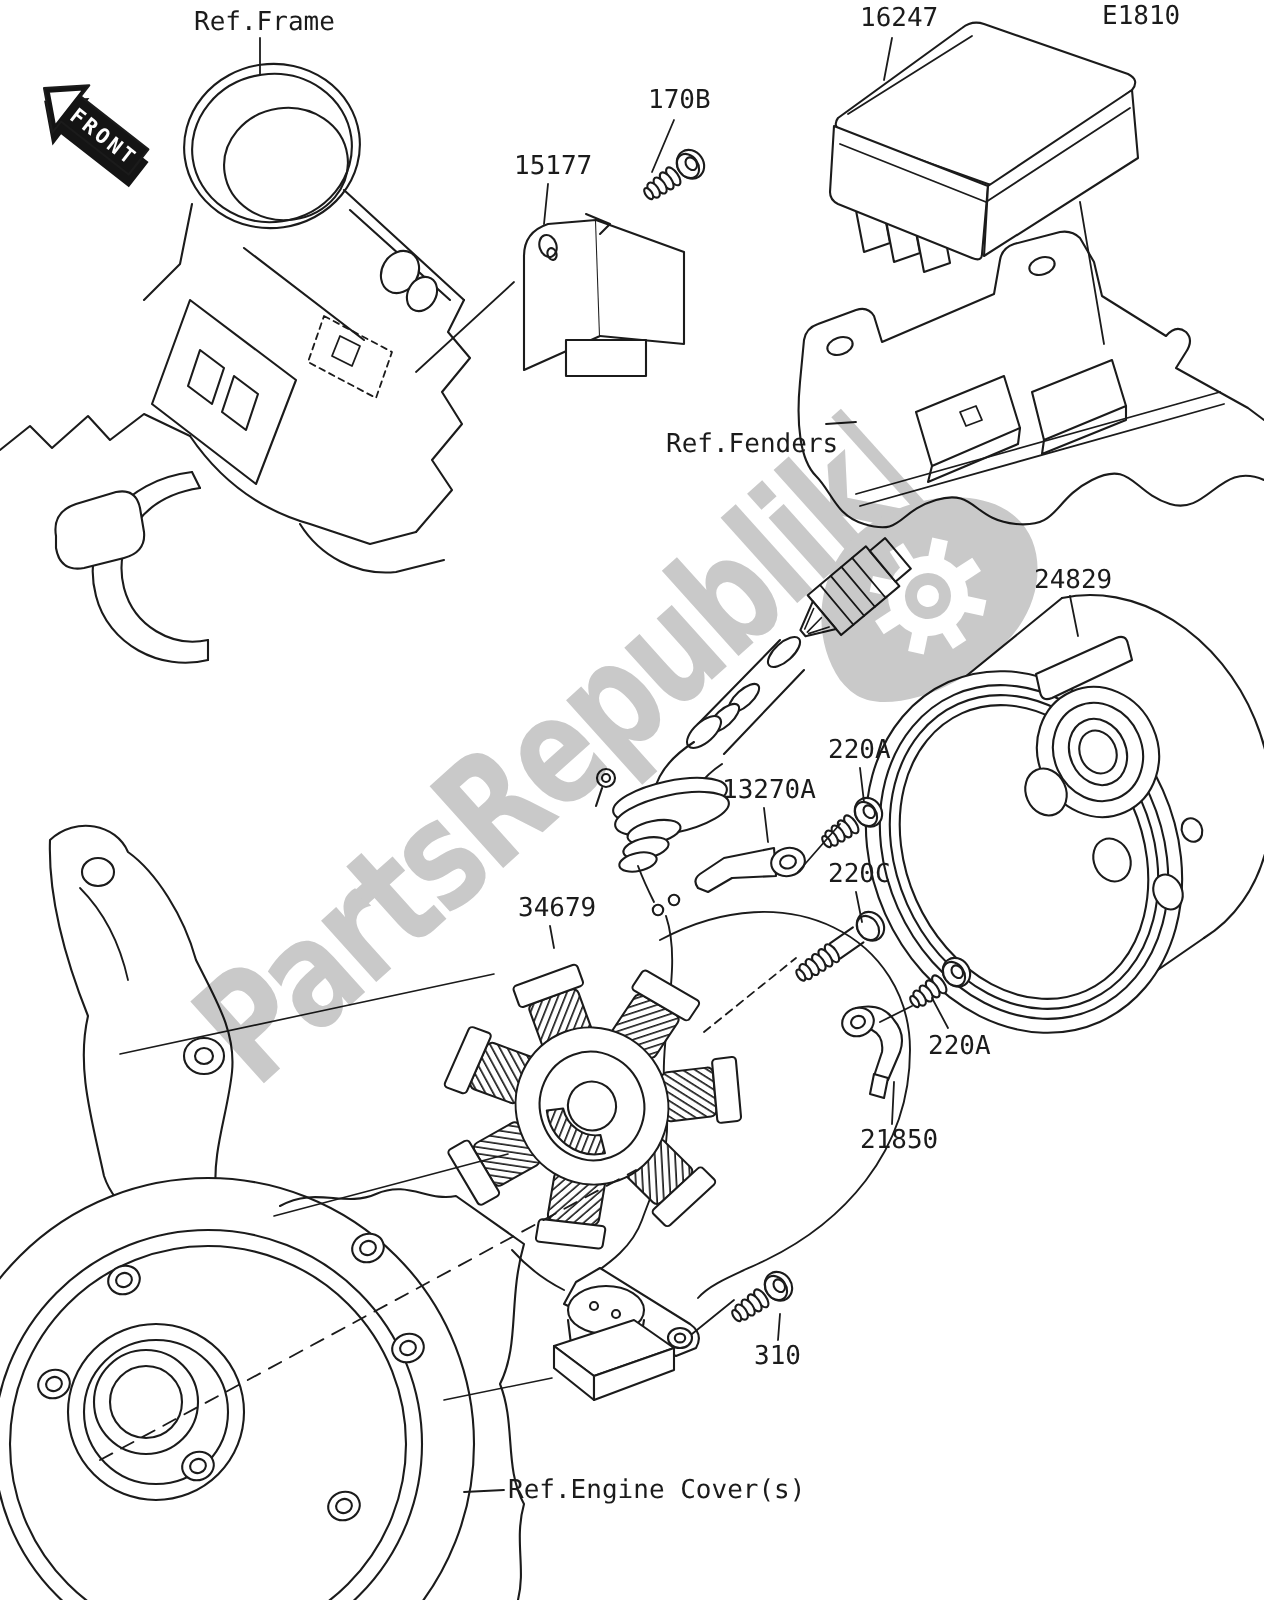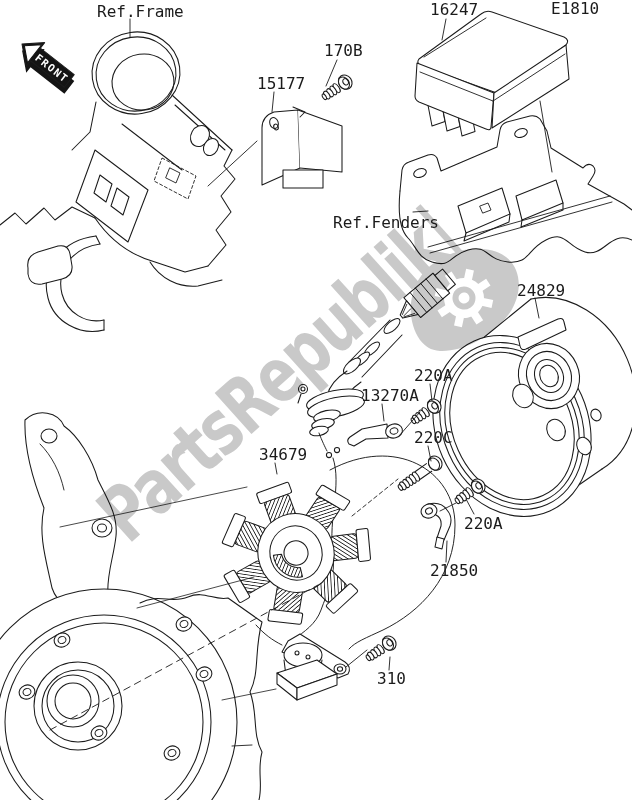--- a/index.html
+++ b/index.html
@@ -11,21 +11,21 @@
   #wm{position:absolute;left:0;top:0;width:632px;height:800px;z-index:2;
       mix-blend-mode:multiply;pointer-events:none;}
   #wm-text{
     position:absolute;left:81px;top:493px;transform-origin:0 0;
     transform:rotate(-42deg) scaleY(1.3);
     font-family:"DejaVu Sans","Liberation Sans",sans-serif;
     font-weight:bold;font-size:58px;letter-spacing:-2px;color:#c9c9c9;white-space:pre;
   }
   #wm-logo{position:absolute;left:0;top:0;}
   .lbl{
-    position:absolute;z-index:4;font-size:16px;color:#1b1b1b;white-space:pre;
+    position:absolute;z-index:4;font-size:13px;color:#1b1b1b;white-space:pre;
     line-height:14px;letter-spacing:0;
   }
 </style>
 </head>
 <body>
 
 <div id="stage">
 
   <svg id="art" width="632" height="800" viewBox="0 0 632 800">
     <defs>
@@ -327,13 +327,14 @@
   <div class="lbl" style="left:551px;top:2px">E1810</div>
   <div class="lbl" style="left:333px;top:216px">Ref.Fenders</div>
   <div class="lbl" style="left:517px;top:284px">24829</div>
   <div class="lbl" style="left:414px;top:369px">220A</div>
   <div class="lbl" style="left:361px;top:389px">13270A</div>
   <div class="lbl" style="left:414px;top:431px">220C</div>
   <div class="lbl" style="left:464px;top:517px">220A</div>
   <div class="lbl" style="left:430px;top:564px">21850</div>
   <div class="lbl" style="left:259px;top:448px">34679</div>
   <div class="lbl" style="left:377px;top:672px">310</div>
+  <div class="lbl" style="left:254px;top:739px">Ref.Engine Cover(s)</div>
 </div>
 
 </body></html>

